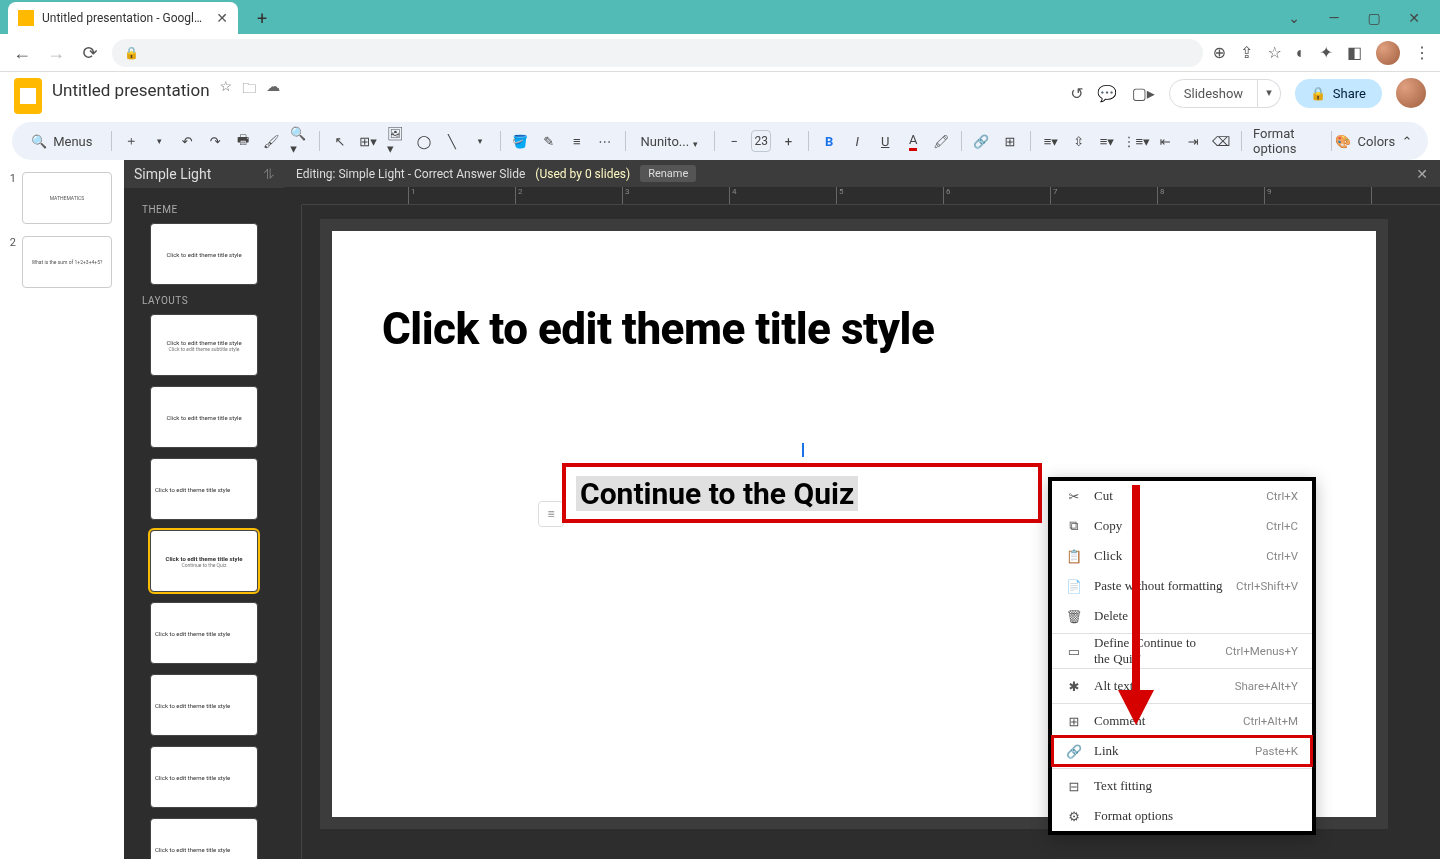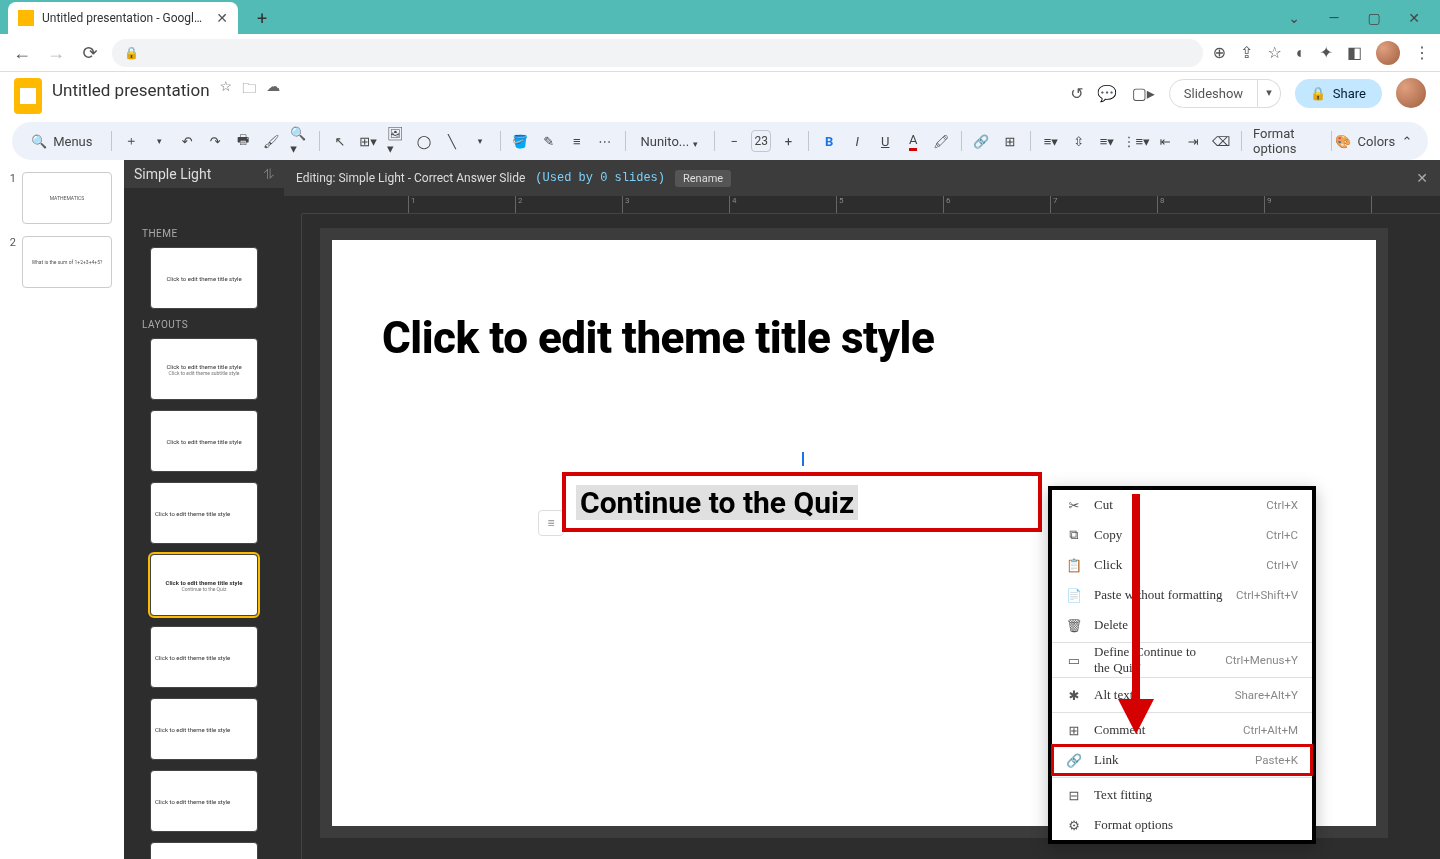--- a/index.html
+++ b/index.html
@@ -55,32 +55,32 @@
 
   
   .workspace { flex: 1; display: flex; min-height: 0; }
   .slide-panel { width: 124px; background: #fff; padding: 12px 6px; display: flex; flex-direction: column; gap: 12px; font-size: 11px; color: #555; }
   .slide-thumb-row { display:flex; gap:6px; align-items:flex-start; }
   .slide-num { width: 10px; text-align:right; font-size:11px; color:#555; }
   .slide-thumb { width: 90px; height: 52px; border: 1px solid #ccc; border-radius: 4px; background:#fff; display:flex; flex-direction:column; align-items:center; justify-content:center; font-size:5px; color:#555; }
 
   .theme-panel { width: 160px; background: #2d2d2d; color: #ccc; display: flex; flex-direction: column; }
   .theme-panel-header { height: 28px; background: #3c3c3c; display:flex; align-items:center; padding:0 10px; font-size:14px; color:#ddd; justify-content:space-between;}
-  .theme-panel-body { flex:1; overflow-y:auto; padding: 10px; margin-top: 24px; }
+  .theme-panel-body { flex:1; overflow-y:auto; padding: 10px; }
   .theme-section-label { font-size: 10px; letter-spacing: 0.5px; color: #aaa; margin: 6px 0 8px 8px; }
   .layout-thumb { width: 108px; height: 62px; background:#fff; border:1px solid #444; border-radius:4px; margin: 0 auto 10px auto; display:flex; flex-direction:column; align-items:center; justify-content:center; font-size:6px; color:#333; padding:4px; }
   .layout-thumb.selected { outline: 2px solid #fbbc04; }
   .layout-thumb .lt-title { font-size:6px; }
   .layout-thumb .lt-sub { font-size:5px; color:#777; }
   .theme-panel ::-webkit-scrollbar { width:8px; }
   .theme-panel ::-webkit-scrollbar-thumb { background:#666; border-radius:4px; }
 
   .editor-area { flex: 1; background: #2d2d2d; display:flex; flex-direction:column; position:relative; }
-  .editing-bar { height: 36px; background: #3c3c3c; display:flex; align-items:center; padding: 0 12px; gap: 10px; font-size: 12px; color: #ddd; }
-  .editing-bar .usage { color:#7dd3fc;font-family:Liberation Mono, monospace; }
+  .editing-bar { height: 27px; background: #3c3c3c; display:flex; align-items:center; padding: 0 12px; gap: 10px; font-size: 12px; color: #ddd; }
+  .editing-bar .usage { color:#fef9c3; }
   .editing-bar .rename { background:#555; padding:2px 8px; border-radius:3px; font-size:11px; color:#ddd; }
   .editing-bar .close-x { margin-left:auto; color:#aaa; font-size:14px; }
 
   .ruler-h { height: 18px; background:#2d2d2d; border-bottom:1px solid #444; position:relative; margin-left:18px;}
   .ruler-h::before { content:""; position:absolute; inset:0; background: repeating-linear-gradient(to right, transparent 0, transparent 106px, #666 106px, #666 107px); }
   .ruler-h .tick-labels { position:absolute; inset:0; display:flex; font-size:8px; color:#888; }
   .ruler-h .tick-labels span { width:107px; text-align:left; padding-left:2px; }
 
   .canvas-wrap { flex:1; display:flex; }
   .ruler-v { width:18px; background:#2d2d2d; border-right:1px solid #444; }

